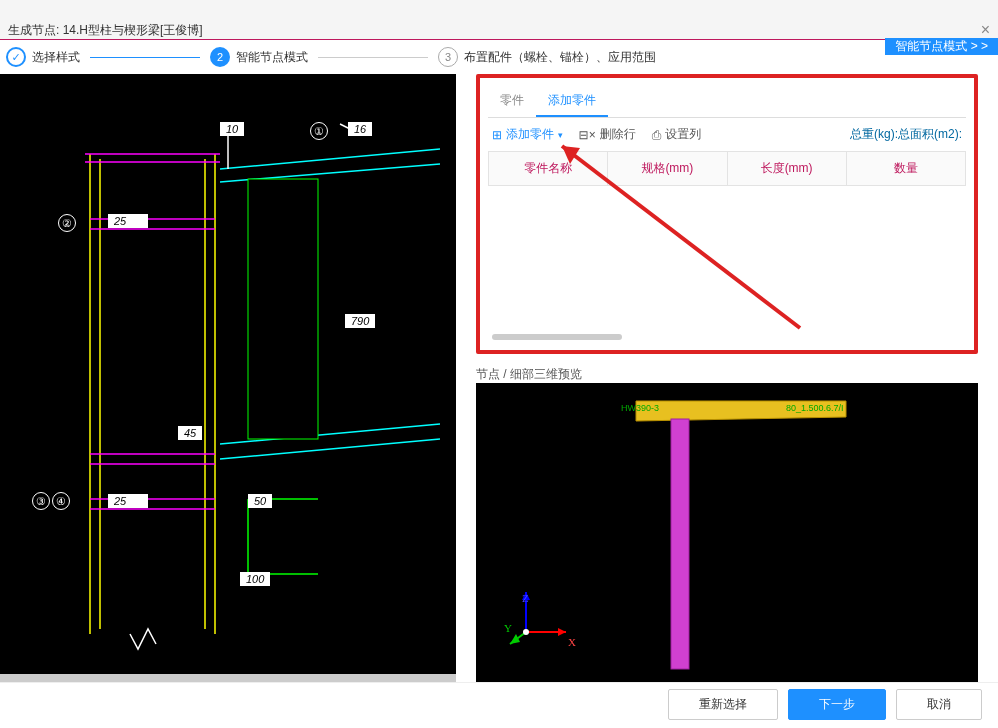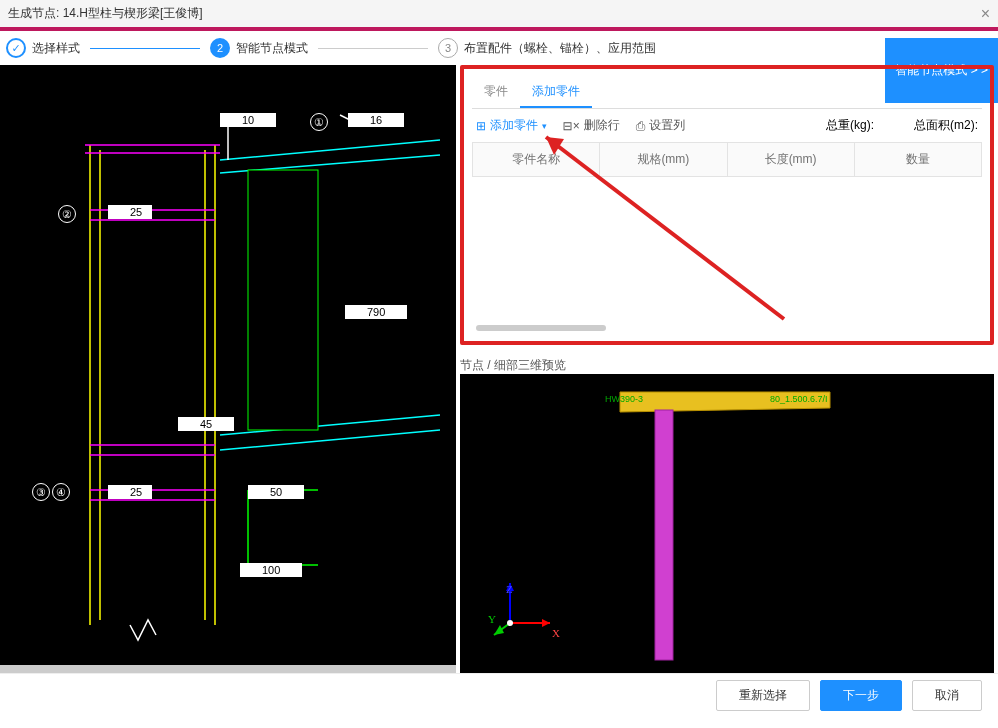--- a/index.html
+++ b/index.html
@@ -1,61 +1,61 @@
 <!DOCTYPE html>
 <html><head>
 <meta charset="utf-8">
 <style>
 * { box-sizing: border-box; margin: 0; padding: 0; font-family: "Microsoft YaHei", sans-serif; }
 body { width: 998px; height: 728px; background: #fff; position: relative; overflow: hidden; }
 
-.titlebar { height: 31px; background: #f5f5f5; display: flex; align-items: center; padding: 0 8px; font-size: 12px; color: #333; border-bottom: 4px solid #be185d; }
+.titlebar { height: 40px; background: #f5f5f5; display: flex; align-items: flex-end; padding: 0 8px; font-size: 12px; color: #333; border-bottom: 1px solid #be185d; }
 .titlebar .close { margin-left: auto; font-size: 16px; color: #888; cursor: pointer; }
 
 .stepper { height: 34px; display: flex; align-items: center; padding: 0 6px; position: relative; }
 .step { display: flex; align-items: center; font-size: 12px; color: #333; }
 .step-circle { width: 20px; height: 20px; border-radius: 50%; display: flex; align-items: center; justify-content: center; font-size: 11px; margin-right: 6px; }
 .step-circle.done { border: 2px solid #1e90ff; color: #1e90ff; background: #fff; }
 .step-circle.active { background: #1e90ff; color: #fff; }
 .step-circle.pending { border: 1px solid #aaa; color: #888; background: #fff; }
 .step-line { flex: 0 0 110px; height: 1px; background: #1e90ff; margin: 0 10px; }
 .step-line.gray { background: #ccc; }
 
-.smart-btn { position: absolute; right: 0; top: 38px; background: #1e90ff; color: #fff; font-size: 12px; padding: 24px 10px; cursor: pointer; }
+.smart-btn { position: absolute; right: 0; top: 38px; background: #1e90ff; color: #fff; font-size: 12px; padding: 0 10px; cursor: pointer; }
 
 .main { display: flex; height: 608px; }
 .left { width: 456px; background: #000; position: relative; border-bottom: 8px solid #ccc; }
-.right { flex: 1; padding: 0 4px; display: flex; flex-direction: column; }
+.right { flex: 1; padding: 0 20px; display: flex; flex-direction: column; }
 
 .cad-canvas { position: relative; width: 100%; height: 100%; }
 .cad-canvas line, .cad-canvas polyline, .cad-canvas circle { stroke-width: 1.5; fill: none; }
-.dim-box { position: absolute; background: #fff; color: #000; font-size: 11px; padding: 1px 22px; }
+.dim-box { position: absolute; background: #fff; color: #000; font-size: 11px; padding: 1px 6px; font-style: italic; }
 .marker { position: absolute; width: 18px; height: 18px; border: 1.5px solid #fff; border-radius: 50%; color: #fff; font-size: 11px; display: flex; align-items: center; justify-content: center; }
 
 .right-box { border: 4px solid #d22; border-radius: 2px; padding: 8px; height: 280px; position: relative; margin-bottom: 12px; }
 .tabs { display: flex; border-bottom: 1px solid #ddd; font-size: 12px; }
 .tab { padding: 6px 12px; color: #888; cursor: pointer; }
 .tab.active { color: #1e90ff; border-bottom: 2px solid #1e90ff; }
 .toolbar { display: flex; align-items: center; gap: 16px; font-size: 12px; color: #555; padding: 8px 4px; }
 .toolbar .tb-btn { display: flex; align-items: center; gap: 4px; cursor: pointer; }
 .toolbar .highlight { color: #1e90ff; }
-.stats { margin-left: auto; display: flex; gap: 40px; color: #000000; }
-.table-head { display: flex; border: 1px solid #e3e3e3; background: #fafafa; font-size: 12px; color: #737373; }
+.stats { margin-left: auto; display: flex; color: #0369a1; }
+.table-head { display: flex; border: 1px solid #e3e3e3; background: #fafafa; font-size: 12px; color: #be185d; }
 .table-head div { flex: 1; text-align: center; padding: 8px 4px; border-right: 1px solid #e3e3e3; }
 .table-head div:last-child { border-right: none; }
 .red-arrow { position: absolute; }
 
 .preview-label { font-size: 12px; color: #555; }
 .preview { flex: 1; background: #000; position: relative; }
 .axis { position: absolute; left: 30px; bottom: 30px; }
 .axis-label { position: absolute; font-size: 11px; font-family: serif; }
 .preview-text { position: absolute; color: #0a0; font-size: 9px; top: 20px; }
 
 .footer { height: 44px; display: flex; align-items: center; justify-content: flex-end; gap: 10px; padding: 0 16px; border-top: 1px solid #eee; }
-.btn { font-size: 12px; padding: 6px 22px; border: 1px solid #ccc; background: #fff; color: #333; cursor: pointer; border-radius: 2px; }
+.btn { font-size: 12px; padding: 6px 30px; border: 1px solid #ccc; background: #fff; color: #333; cursor: pointer; border-radius: 2px; }
 .btn.primary { background: #1e90ff; color: #fff; border-color: #1e90ff; }
 
 .scroll-thumb { position: absolute; bottom: 2px; left: 6px; width: 130px; height: 6px; background: #ccc; border-radius: 3px; }
 </style>
 </head>
 <body>
 
 <div class="titlebar">
   <span>生成节点: 14.H型柱与楔形梁[王俊博]</span>
   <span class="close">×</span>

